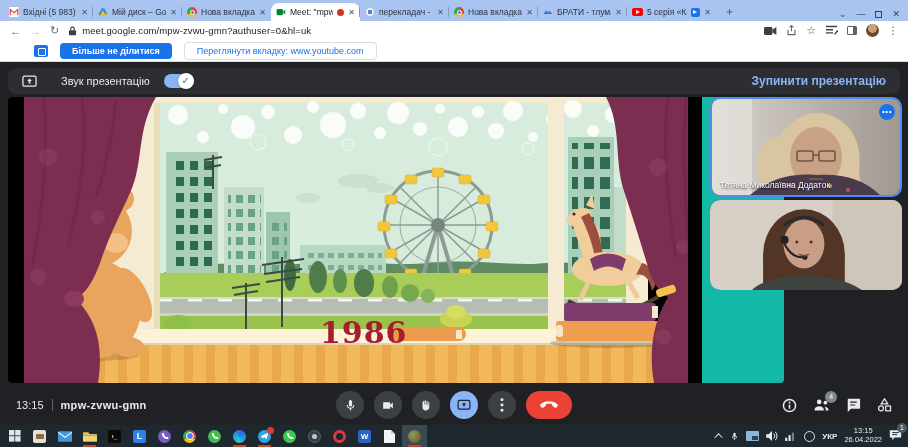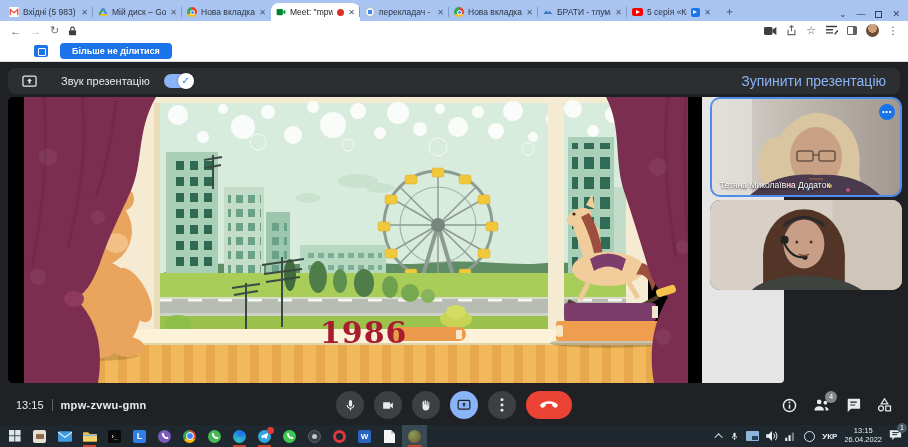--- a/index.html
+++ b/index.html
@@ -44,26 +44,26 @@
   .notifrow { height:22px; background:#fff; border-bottom:1px solid #dadce0; display:flex; align-items:center; gap:12px; padding:0 10px 0 34px; font-size:9.5px; color:#3c4043; }
   .share-badge { width:14px; height:12px; background:#1a73e8; border-radius:2px; position:relative; flex:0 0 auto; }
   .share-badge::after{ content:""; position:absolute; left:4px; top:3px; width:6px; height:6px; border:1.2px solid #fff; border-radius:1px; }
   .btn-primary { background:#1a73e8; color:#fff; font-size:9px; font-weight:bold; padding:3px 12px; border-radius:4px; border:none; }
   .btn-secondary { background:#fff; color:#1a73e8; font-size:9px; padding:3px 12px; border-radius:4px; border:1px solid #dadce0; }
 
   
   .meet { position:absolute; left:0; right:0; top:62px; bottom:22px; background:#202124; }
   .banner { position:absolute; left:8px; right:8px; top:6px; height:26px; background:#2d2e31; border-radius:8px;
             display:flex; align-items:center; gap:14px; padding:0 14px; color:#e8eaed; font-size:11px; }
-  .banner .stop { margin-left:auto; color:#8ab4f8; font-weight:normal; font-size:14px; background:none; border:none; }
+  .banner .stop { margin-left:auto; color:#8ab4f8; font-weight:bold; font-size:12px; background:none; border:none; }
   .toggle { width:30px; height:14px; border-radius:8px; background:#8ab4f8; position:relative; flex:0 0 auto; }
   .toggle .thumb { position:absolute; right:0; top:-1px; width:16px; height:16px; border-radius:50%; background:#fff;
                    color:#1a73e8; font-size:10px; line-height:16px; text-align:center; box-shadow:0 0 2px rgba(0,0,0,.5); }
 
-  .stage { position:absolute; left:8px; top:35px; width:776px; height:286px; background:#e5e5e5; border-radius:4px; overflow:hidden; }
+  .stage { position:absolute; left:8px; top:35px; width:776px; height:286px; background:#14b8a6; border-radius:4px; overflow:hidden; }
 
   .participants { position:absolute; right:6px; top:35px; width:192px; height:286px; display:flex; flex-direction:column; gap:3px; }
   .tile { position:relative; border-radius:10px; overflow:hidden; background:#3c4043; }
   .tile.t1 { height:100px; border:2px solid #4e8cf0; }
   .tile.t2 { height:87px; display:flex; align-items:center; justify-content:center; }
   .tile.t3 { height:90px; }
   .tile .pname { position:absolute; left:8px; bottom:5px; font-size:8.5px; color:#fff; text-shadow:0 1px 2px rgba(0,0,0,.85); }
   .tile .menu-dots { position:absolute; top:5px; right:5px; width:16px; height:16px; border-radius:50%; background:#1a73e8;
                      color:#fff; font-size:8px; line-height:15px; text-align:center; letter-spacing:.5px; }
 
@@ -176,20 +176,21 @@
 
 <div class="urlrow">
   <span class="nav-ic">←</span>
   <span class="nav-ic dim">→</span>
   <span class="nav-ic">↻</span>
   <div class="addr">
     <svg width="9" height="10" viewBox="0 0 12 14">
         <rect x="1" y="6" width="10" height="7" rx="1.5" fill="#3c4043"></rect>
         <path d="M3.5 6V4a2.5 2.5 0 0 1 5 0v2" fill="none" stroke="#3c4043" stroke-width="1.6"></path>
       </svg>
+    <span class="url">meet.google.com/mpw-zvwu-gmn?authuser=0&amp;hl=uk</span>
     <div class="addr-icons">
       <svg width="13" height="10" viewBox="0 0 20 14">
           <rect x="0" y="1" width="13" height="12" rx="2" fill="#3c4043"></rect>
           <path d="M13 5l6-4v12l-6-4z" fill="#3c4043"></path>
         </svg>
       <svg width="11" height="11" viewBox="0 0 16 16">
           <path d="M3 7v7h10V7" fill="none" stroke="#5f6368" stroke-width="1.6"></path>
           <path d="M8 9V1M5 3.5L8 1l3 2.5" fill="none" stroke="#5f6368" stroke-width="1.6"></path>
         </svg>
       <span style="font-size:11px;color:#5f6368">☆</span>
@@ -202,20 +203,21 @@
       </svg>
     <span class="panel-ic"></span>
     <span class="avatar"></span>
     <span style="font-size:10px;color:#3c4043">⋮</span>
   </div>
 </div>
 
 <div class="notifrow">
   <span class="share-badge"></span>
   <button class="btn-primary">Більше не ділитися</button>
+  <button class="btn-secondary">Переглянути вкладку: www.youtube.com</button>
 </div>
 
 <div class="meet">
 
   <div class="banner">
     <svg width="15" height="13" viewBox="0 0 24 20">
       <rect x="1.5" y="1.5" width="21" height="16" rx="2.5" fill="none" stroke="#e8eaed" stroke-width="2"></rect>
       <path d="M12 5l4 4h-2.6v4h-2.8V9H8z" fill="#e8eaed"></path>
     </svg>
     <span style="margin-left:10px">Звук презентацію</span>

